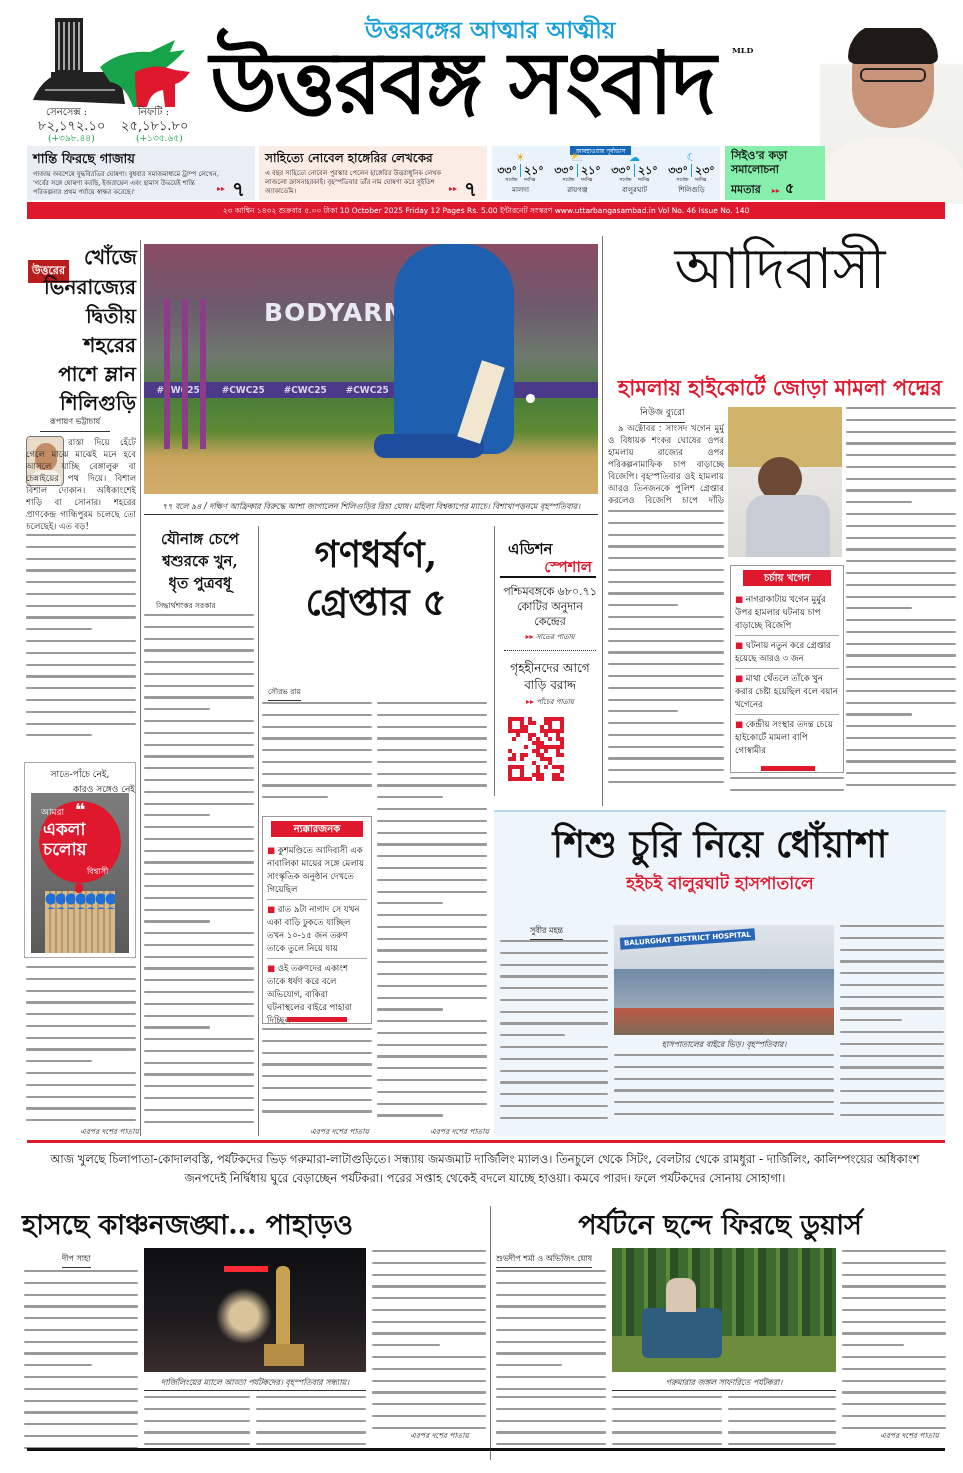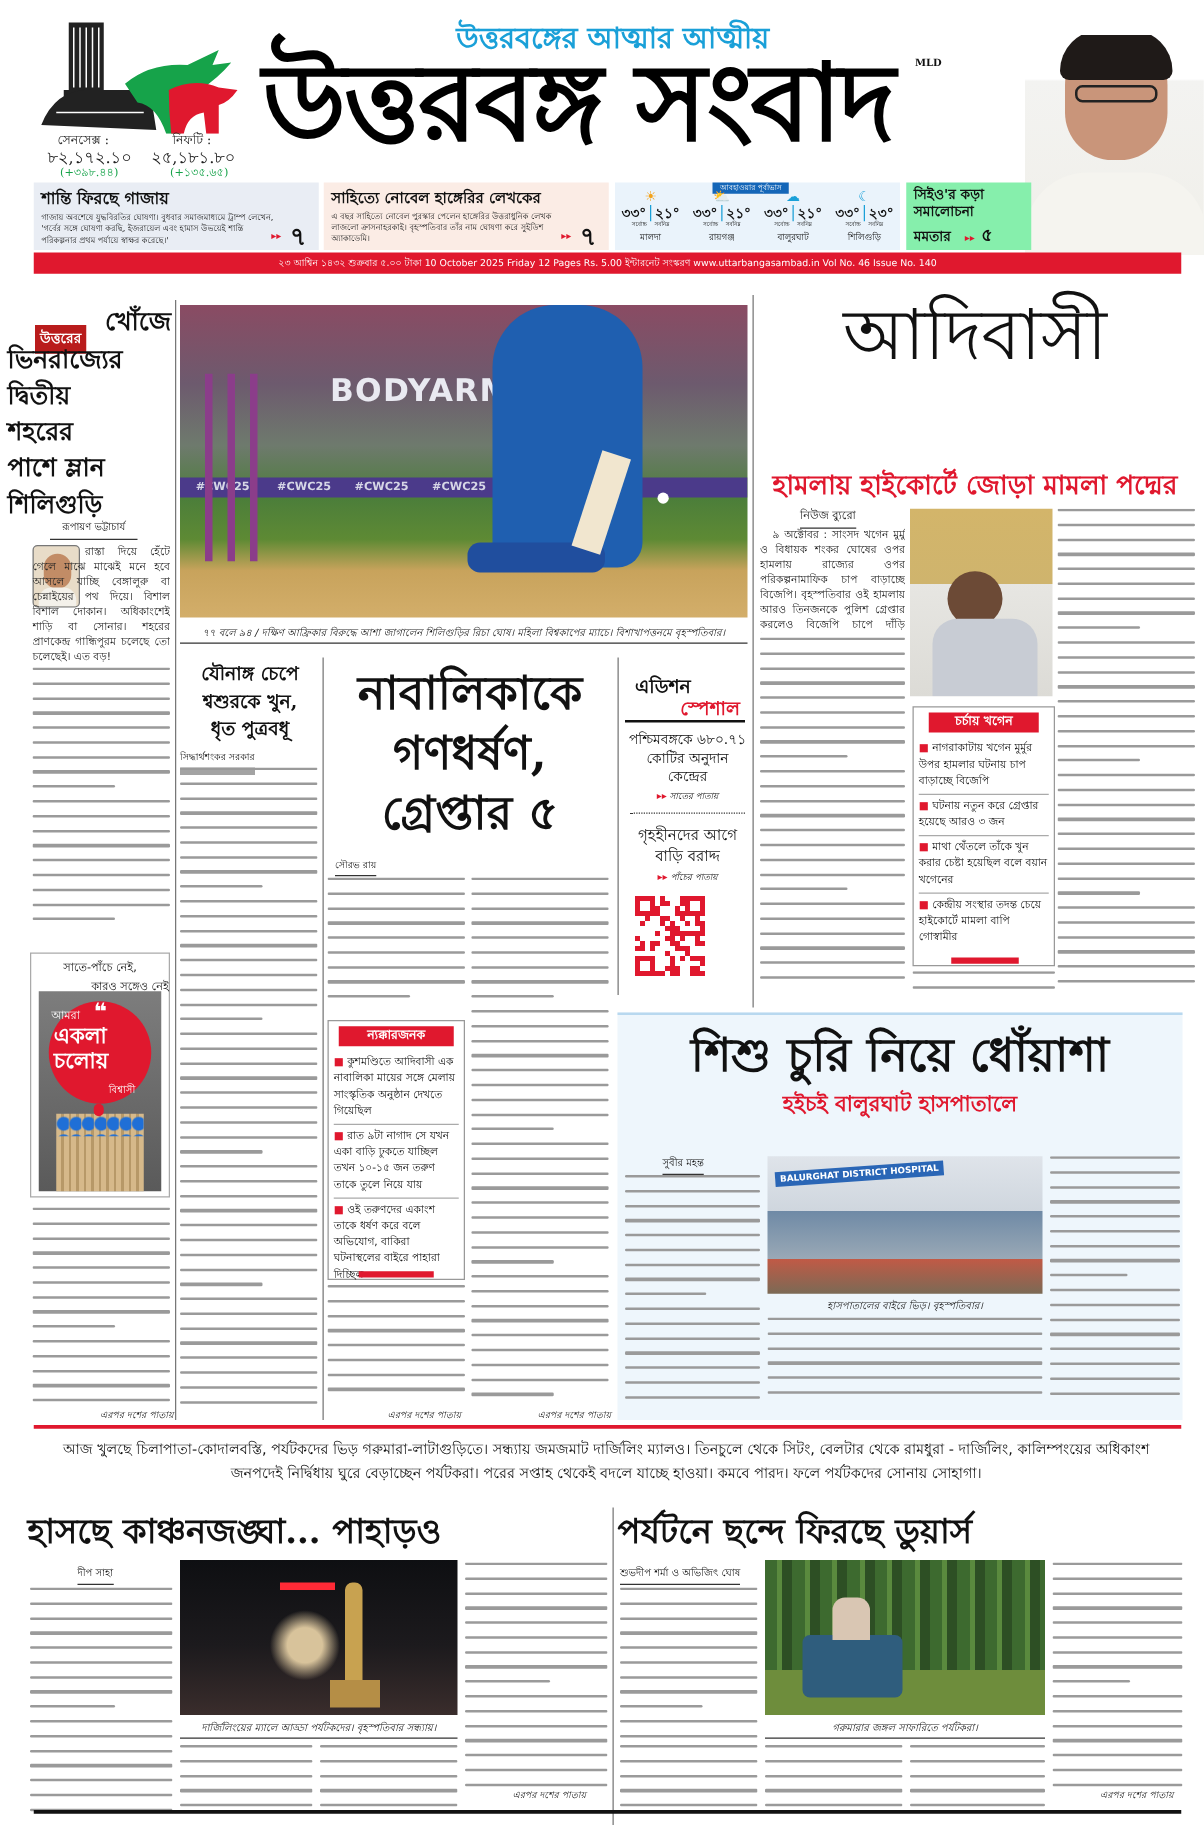--- a/index.html
+++ b/index.html
@@ -138,21 +138,21 @@
 </div>
 
 <div class="abs" style="left:27px;top:202px;width:918px;height:17px;background:#e0182e;color:#fff;font-size:7.5px;line-height:17px;text-align:center;white-space:nowrap;overflow:hidden">
   <span>২৩ আশ্বিন ১৪৩২ শুক্রবার ৫.০০ টাকা 10 October 2025 Friday 12 Pages Rs. 5.00 ইন্টারনেট সংস্করণ www.uttarbangasambad.in Vol No. 46 Issue No. 140</span>
 </div>
 
 <div class="abs" style="left:28px;top:244px;width:104px;height:26px">
   <span class="abs" style="left:0;top:16px;background:#b91c1c;color:#fff;font-size:11px;font-weight:bold;padding:2px 4px">উত্তরের</span>
   <span class="abs" style="left:56px;top:-2px;font-size:20px;font-weight:bold;color:#111">খোঁজে</span>
 </div>
-<div class="abs" style="left:6px;top:273px;width:118px;text-align:left">
+<div class="abs" style="left:18px;top:273px;width:118px;text-align:right">
   <div style="font-size:20px;line-height:29px;font-weight:bold">ভিনরাজ্যের</div>
   <div style="font-size:20px;line-height:29px;font-weight:bold">দ্বিতীয়</div>
   <div style="font-size:20px;line-height:29px;font-weight:bold">শহরের</div>
   <div style="font-size:20px;line-height:29px;font-weight:bold">পাশে ম্লান</div>
   <div style="font-size:20px;line-height:29px;font-weight:bold">শিলিগুড়ি</div>
 </div>
 <div class="abs" style="left:40px;top:415px;width:70px;text-align:center;font-size:8px;border-bottom:1px solid #333;padding-bottom:3px">রূপায়ণ ভট্টাচার্য</div>
 <div class="photo" style="left:26px;top:436px;width:38px;height:50px;background:#e8dcc8;border:1px solid #777;border-radius:4px">
   <div class="abs" style="left:8px;top:6px;width:22px;height:28px;border-radius:11px;background:#c28c66"></div>
   <div class="abs" style="left:4px;top:33px;width:30px;height:18px;border-radius:10px 10px 0 0;background:#f4f1ea"></div>
@@ -314,21 +314,21 @@
 <div class="filler" style="left:730px;top:777px;width:114px;height:30px">
     <div class="ln"></div>
     <div class="ln"></div>
   </div>
 
 <div class="abs serif" style="left:144px;top:528px;width:112px;text-align:center">
   <div style="font-size:15px;line-height:22px;font-weight:bold">যৌনাঙ্গ চেপে</div>
   <div style="font-size:15px;line-height:22px;font-weight:bold">শ্বশুরকে খুন,</div>
   <div style="font-size:15px;line-height:22px;font-weight:bold">ধৃত পুত্রবধূ</div>
 </div>
-<div class="abs" style="left:144px;top:600px;font-size:7.5px;border-bottom:6px solid #a3a3a3;padding-bottom:2px">সিদ্ধার্থশংকর সরকার</div>
+<div class="abs" style="left:156px;top:600px;font-size:7.5px;border-bottom:1px solid #a3a3a3;padding-bottom:2px">সিদ্ধার্থশংকর সরকার</div>
 <div class="filler" style="left:144px;top:614px;width:110px;height:520px">
     <div class="ln"></div>
     <div class="ln"></div>
     <div class="ln"></div>
     <div class="ln"></div>
     <div class="ln"></div>
     <div class="ln"></div>
     <div class="ln"></div>
     <div class="ln"></div>
     <div class="ln" style="width: 60%;"></div>
@@ -364,21 +364,20 @@
     <div class="ln"></div>
     <div class="ln"></div>
     <div class="ln"></div>
     <div class="ln"></div>
     <div class="ln"></div>
     <div class="ln"></div>
   </div>
 <div class="vline" style="left:258px;top:526px;height:610px"></div>
 
 <div class="abs serif" style="left:262px;top:530px;width:228px;text-align:center">
-  <div style="font-size:37px;line-height:48px;font-weight:bold">নাবালিকাকে</div>
   <div style="font-size:37px;line-height:48px;font-weight:bold">গণধর্ষণ,</div>
   <div style="font-size:37px;line-height:48px;font-weight:bold">গ্রেপ্তার ৫</div>
 </div>
 <div class="abs" style="left:268px;top:686px;font-size:7.5px;border-bottom:1px solid #333;padding-bottom:2px">সৌরভ রায়</div>
 <div class="filler" style="left:262px;top:702px;width:110px;height:110px">
     <div class="ln"></div>
     <div class="ln"></div>
     <div class="ln"></div>
     <div class="ln"></div>
     <div class="ln"></div>
@@ -686,21 +685,21 @@
     <div class="ln"></div>
     <div class="ln"></div>
     <div class="ln"></div>
     <div class="ln"></div>
     <div class="ln"></div>
     <div class="ln"></div>
   </div>
 <div class="pageref" style="left:410px;top:1430px">এরপর দশের পাতায়</div>
 <div class="vline" style="left:490px;top:1206px;height:254px"></div>
 
-<div class="abs serif" style="left:494px;top:1204px;width:452px;font-size:27px;font-weight:bold;white-space:nowrap">পর্যটনে ছন্দে ফিরছে ডুয়ার্স</div>
+<div class="abs serif" style="left:494px;top:1204px;width:452px;text-align:center;font-size:27px;font-weight:bold;white-space:nowrap">পর্যটনে ছন্দে ফিরছে ডুয়ার্স</div>
 <div class="abs" style="left:496px;top:1252px;font-size:8px;border-bottom:1px solid #333;padding-bottom:2px">শুভদীপ শর্মা ও অভিজিৎ ঘোষ</div>
 <div class="filler" style="left:496px;top:1270px;width:110px;height:130px">
     <div class="ln"></div>
     <div class="ln"></div>
     <div class="ln"></div>
     <div class="ln"></div>
     <div class="ln"></div>
     <div class="ln"></div>
     <div class="ln"></div>
     <div class="ln"></div>

